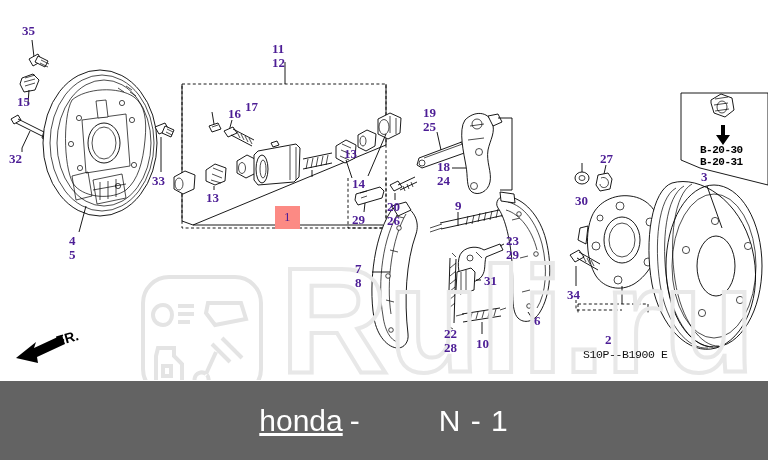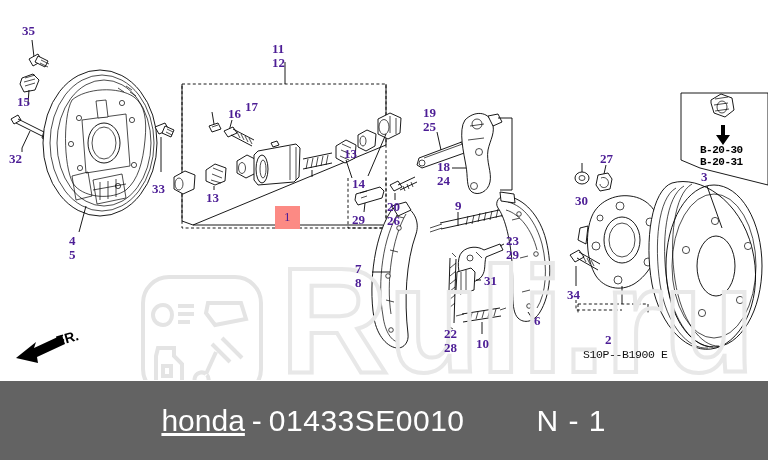--- a/index.html
+++ b/index.html
@@ -505,21 +505,21 @@
 
         <text x="280" y="372" font-family="Liberation Sans, sans-serif" font-size="150" font-weight="bold" fill="none" stroke="#e8e8e8" stroke-width="4">Ruli.ru</text>
       </svg>
     </div>
 
     <div class="num" style="left:22px; top:24px;">35</div>
     <div class="num" style="left:17px; top:95px;">15</div>
     <div class="num" style="left:9px; top:152px;">32</div>
     <div class="num" style="left:69px; top:234px;">4
 5</div>
-    <div class="num" style="left:152px; top:174px;margin-top:8px;">33</div>
+    <div class="num" style="left:152px; top:174px;">33</div>
 
     <div class="num" style="left:272px; top:42px;">11
 12</div>
 
     <div class="num" style="left:205px; top:100px;margin-left:40px;">17</div>
     <div class="num" style="left:228px; top:107px;">16</div>
     <div class="num" style="left:206px; top:191px;">13</div>
     <div class="num" style="left:312px; top:177px;margin-left:40px;">14</div>
     <div class="num" style="left:344px; top:147px;">13</div>
 
@@ -562,18 +562,17 @@
       </svg>
       <span class="fr-text">FR.</span>
     </div>
 
   </div>
 
   <div id="footer">
     <div id="footer-inner">
       <span class="f-brand">honda</span>
       <span class="f-dash">-</span>
-      <span class="f-code">01433SE0010</span>
       <span class="f-page">N - 1</span>
     </div>
   </div>
 
 </div>
 
 </body></html>

